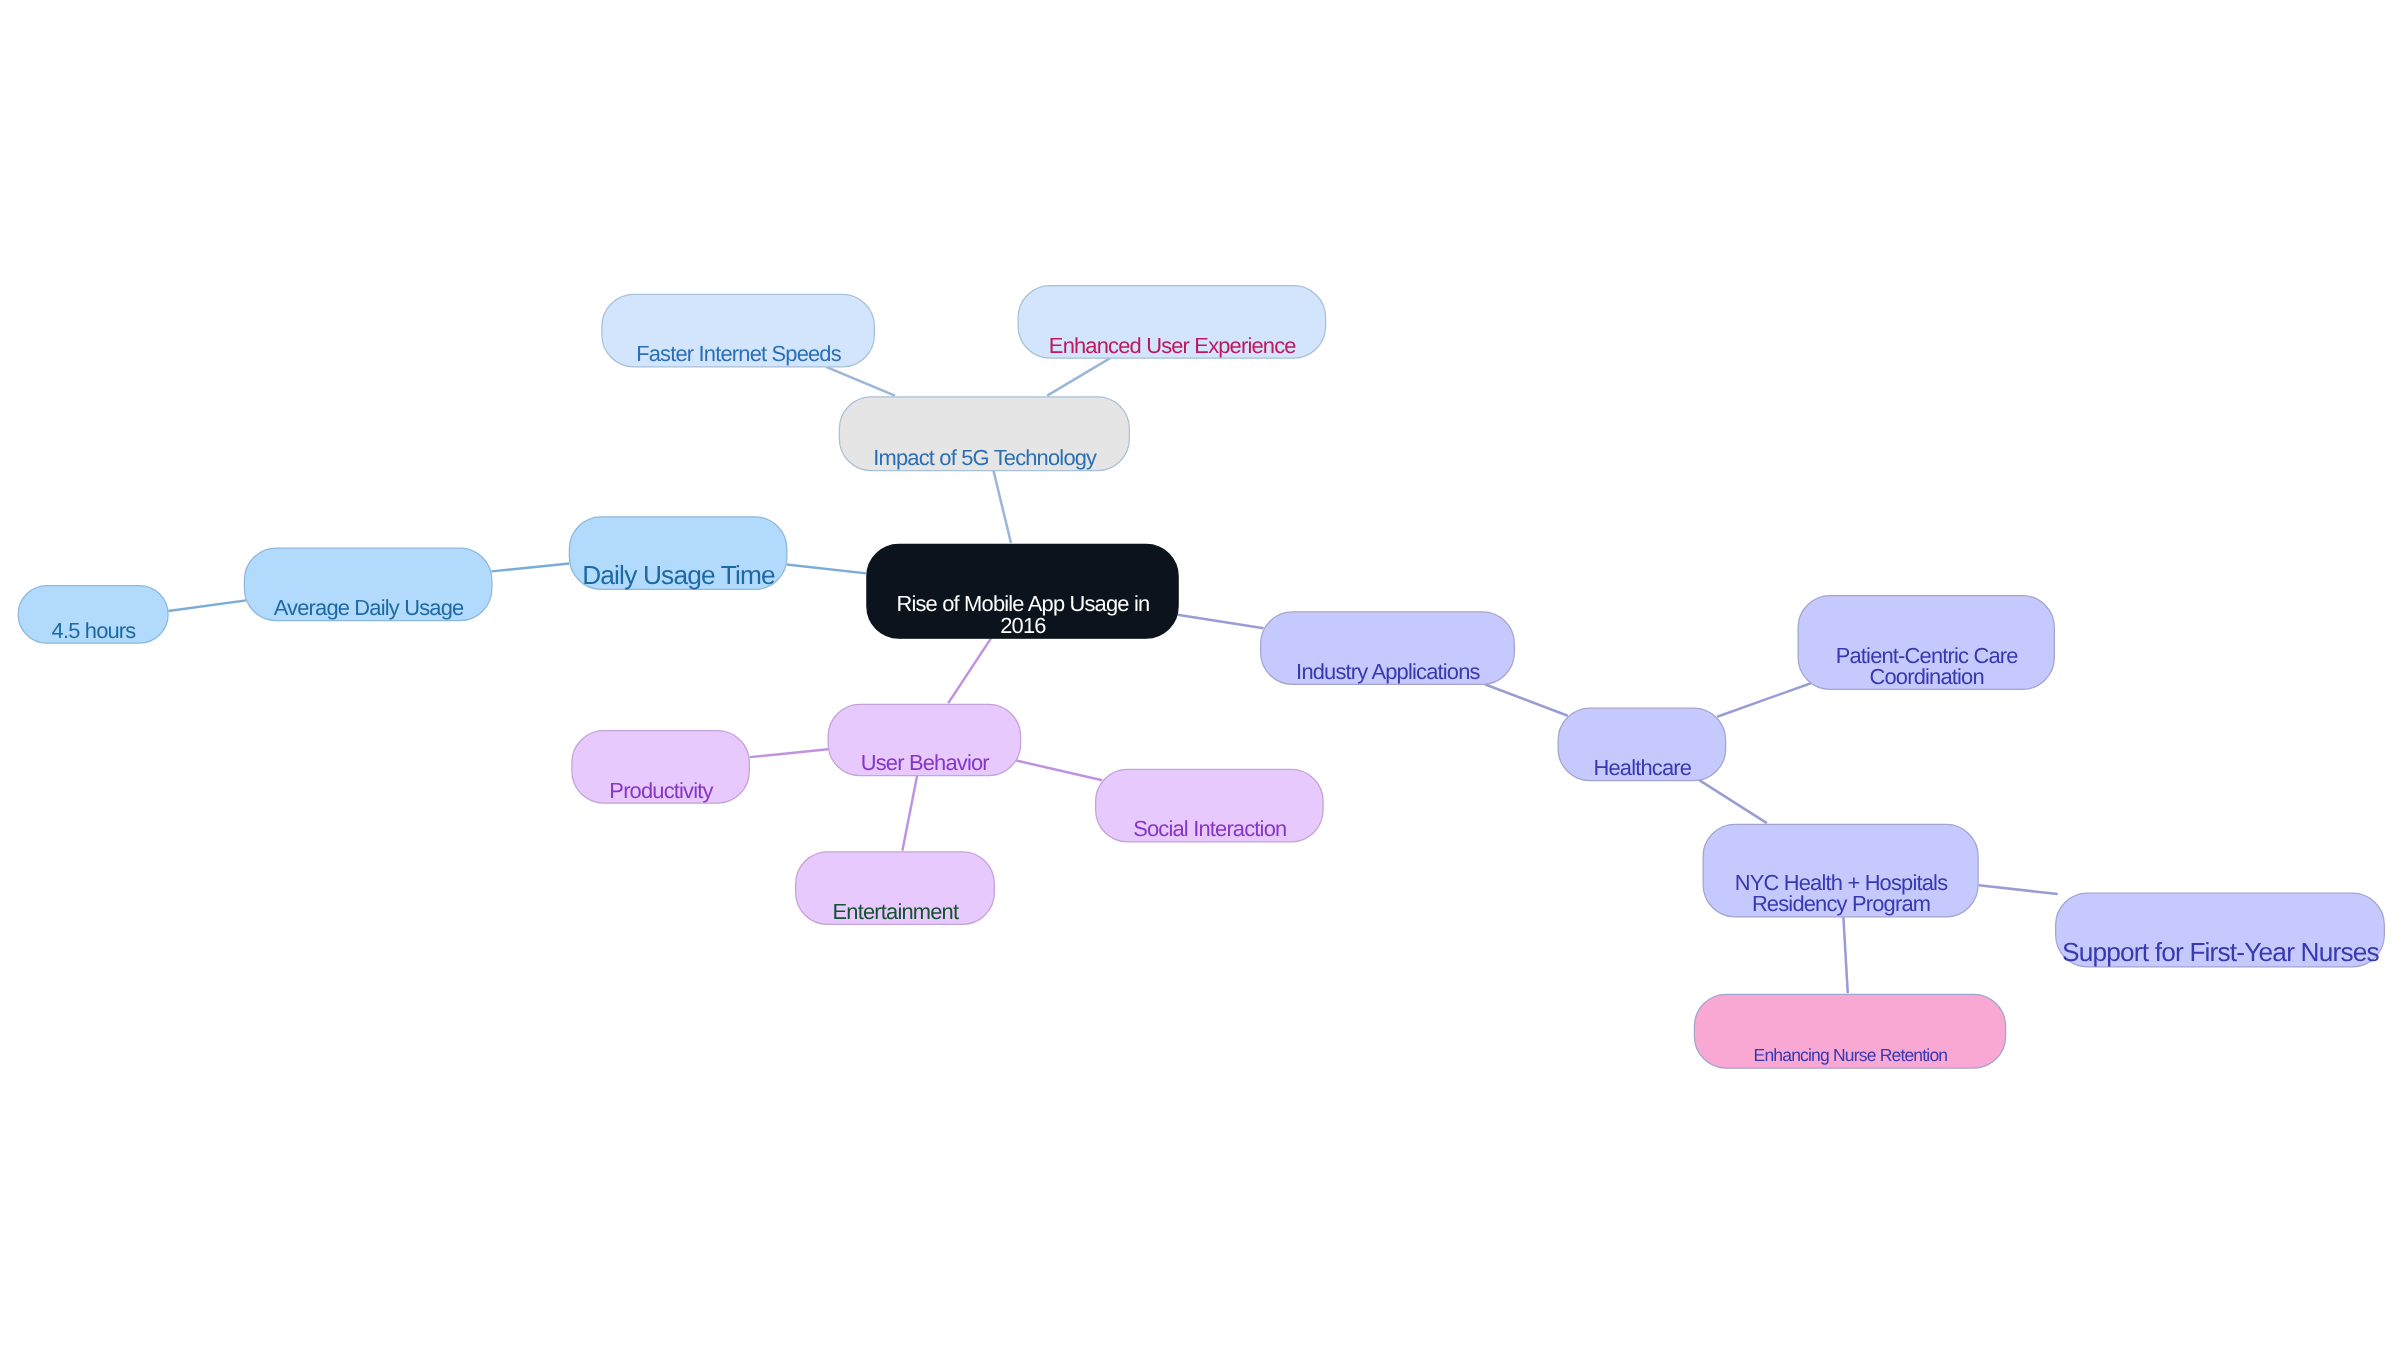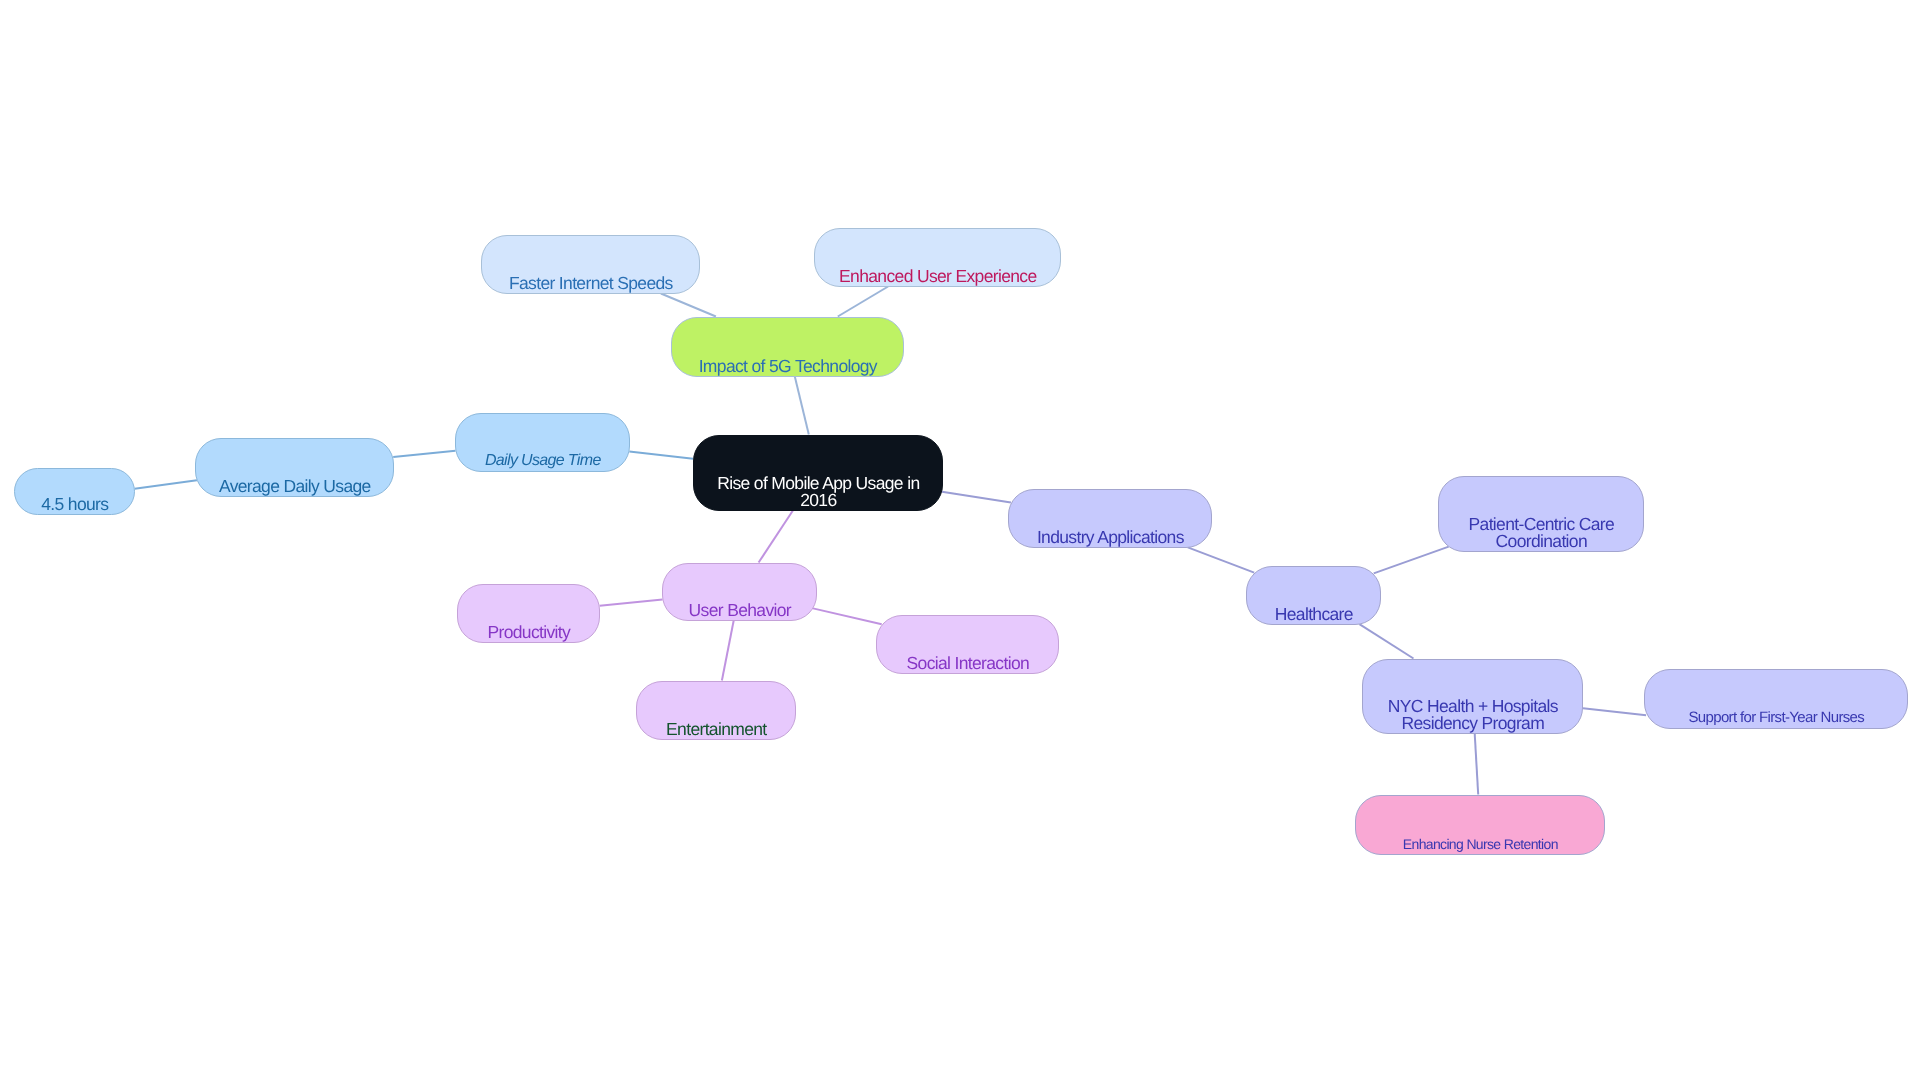--- a/index.html
+++ b/index.html
@@ -85,24 +85,24 @@
 
   <div class="mm-node" style="left: 693px; top: 434.5px; width: 250px; height: 76px; border-radius: 26px; background: rgb(12, 19, 28); border-color: rgb(12, 19, 28); color: rgb(255, 255, 255); font-size: 17.5px;">
       <div class="mm-label"><span class="mm-line">Rise of Mobile App Usage in</span><span class="mm-line">2016</span></div>
     </div>
   <div class="mm-node" style="left: 481px; top: 234.5px; width: 219px; height: 59px; border-radius: 26px; background: rgb(211, 229, 253); border-color: rgb(168, 192, 216); color: rgb(42, 111, 180); font-size: 17.5px;">
       <div class="mm-label"><span class="mm-line">Faster Internet Speeds</span></div>
     </div>
   <div class="mm-node" style="left: 814px; top: 227.5px; width: 247px; height: 59px; border-radius: 26px; background: rgb(211, 229, 253); border-color: rgb(168, 192, 216); color: #be185d; font-size: 17.5px;">
       <div class="mm-label"><span class="mm-line">Enhanced User Experience</span></div>
     </div>
-  <div class="mm-node" style="left: 671px; top: 316.5px; width: 233px; height: 60px; border-radius: 26px; background: #bef264; border-color: rgb(168, 192, 216); color: rgb(42, 111, 180); font-size: 17.5px;">
+  <div class="mm-node" style="left: 671px; top: 316.5px; width: 233px; height: 60px; border-radius: 26px; background: #e5e5e5; border-color: rgb(168, 192, 216); color: rgb(42, 111, 180); font-size: 17.5px;">
       <div class="mm-label"><span class="mm-line">Impact of 5G Technology</span></div>
     </div>
-  <div class="mm-node" style="left: 455px; top: 412.5px; width: 175px; height: 59px; border-radius: 26px; background: rgb(178, 218, 253); border-color: rgb(140, 184, 219); color: rgb(28, 105, 164); font-size: 16px; font-style: italic;">
+  <div class="mm-node" style="left: 455px; top: 412.5px; width: 175px; height: 59px; border-radius: 26px; background: rgb(178, 218, 253); border-color: rgb(140, 184, 219); color: rgb(28, 105, 164); font-size: 21px;">
       <div class="mm-label"><span class="mm-line">Daily Usage Time</span></div>
     </div>
   <div class="mm-node" style="left: 195px; top: 437.5px; width: 199px; height: 59px; border-radius: 26px; background: rgb(178, 218, 253); border-color: rgb(140, 184, 219); color: rgb(28, 105, 164); font-size: 17.5px;">
       <div class="mm-label"><span class="mm-line">Average Daily Usage</span></div>
     </div>
   <div class="mm-node" style="left: 14px; top: 467.5px; width: 121px; height: 47px; border-radius: 26px; background: rgb(178, 218, 253); border-color: rgb(140, 184, 219); color: rgb(28, 105, 164); font-size: 17.5px;">
       <div class="mm-label"><span class="mm-line">4.5 hours</span></div>
     </div>
   <div class="mm-node" style="left: 662px; top: 562.5px; width: 155px; height: 58px; border-radius: 26px; background: rgb(231, 201, 253); border-color: rgb(197, 162, 216); color: rgb(134, 54, 198); font-size: 17.5px;">
       <div class="mm-label"><span class="mm-line">User Behavior</span></div>
@@ -121,20 +121,20 @@
     </div>
   <div class="mm-node" style="left: 1246px; top: 565.5px; width: 135px; height: 59px; border-radius: 26px; background: rgb(198, 201, 253); border-color: rgb(163, 165, 206); color: rgb(56, 56, 176); font-size: 17.5px;">
       <div class="mm-label"><span class="mm-line">Healthcare</span></div>
     </div>
   <div class="mm-node" style="left: 1438px; top: 475.5px; width: 206px; height: 76px; border-radius: 26px; background: rgb(198, 201, 253); border-color: rgb(163, 165, 206); color: rgb(56, 56, 176); font-size: 17.5px;">
       <div class="mm-label"><span class="mm-line">Patient-Centric Care</span><span class="mm-line">Coordination</span></div>
     </div>
   <div class="mm-node" style="left: 1362px; top: 658.5px; width: 221px; height: 75px; border-radius: 26px; background: rgb(198, 201, 253); border-color: rgb(163, 165, 206); color: rgb(56, 56, 176); font-size: 17.5px;">
       <div class="mm-label"><span class="mm-line">NYC Health + Hospitals</span><span class="mm-line">Residency Program</span></div>
     </div>
-  <div class="mm-node" style="left: 1644px; top: 669px; width: 264px; height: 60px; border-radius: 26px; background: rgb(198, 201, 253); border-color: rgb(163, 165, 206); color: rgb(56, 56, 176); font-size: 15px;">
+  <div class="mm-node" style="left: 1644px; top: 714px; width: 264px; height: 60px; border-radius: 26px; background: rgb(198, 201, 253); border-color: rgb(163, 165, 206); color: rgb(56, 56, 176); font-size: 21px;">
       <div class="mm-label"><span class="mm-line">Support for First-Year Nurses</span></div>
     </div>
   <div class="mm-node" style="left: 1355px; top: 794.5px; width: 250px; height: 60px; border-radius: 26px; background: #f9a8d4; border-color: rgb(163, 165, 206); color: rgb(56, 56, 176); font-size: 14px;">
       <div class="mm-label"><span class="mm-line">Enhancing Nurse Retention</span></div>
     </div>
 
 </div>
 
 </body></html>

